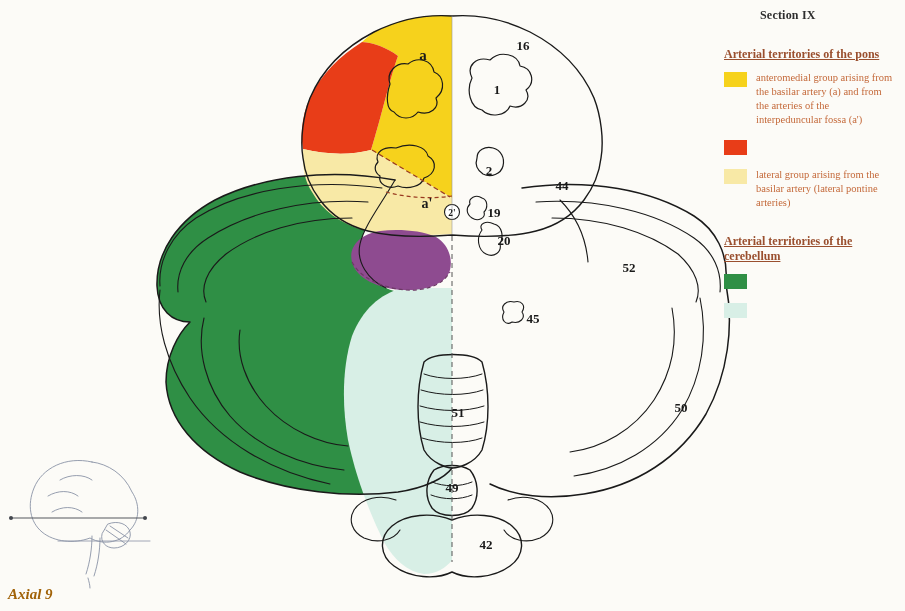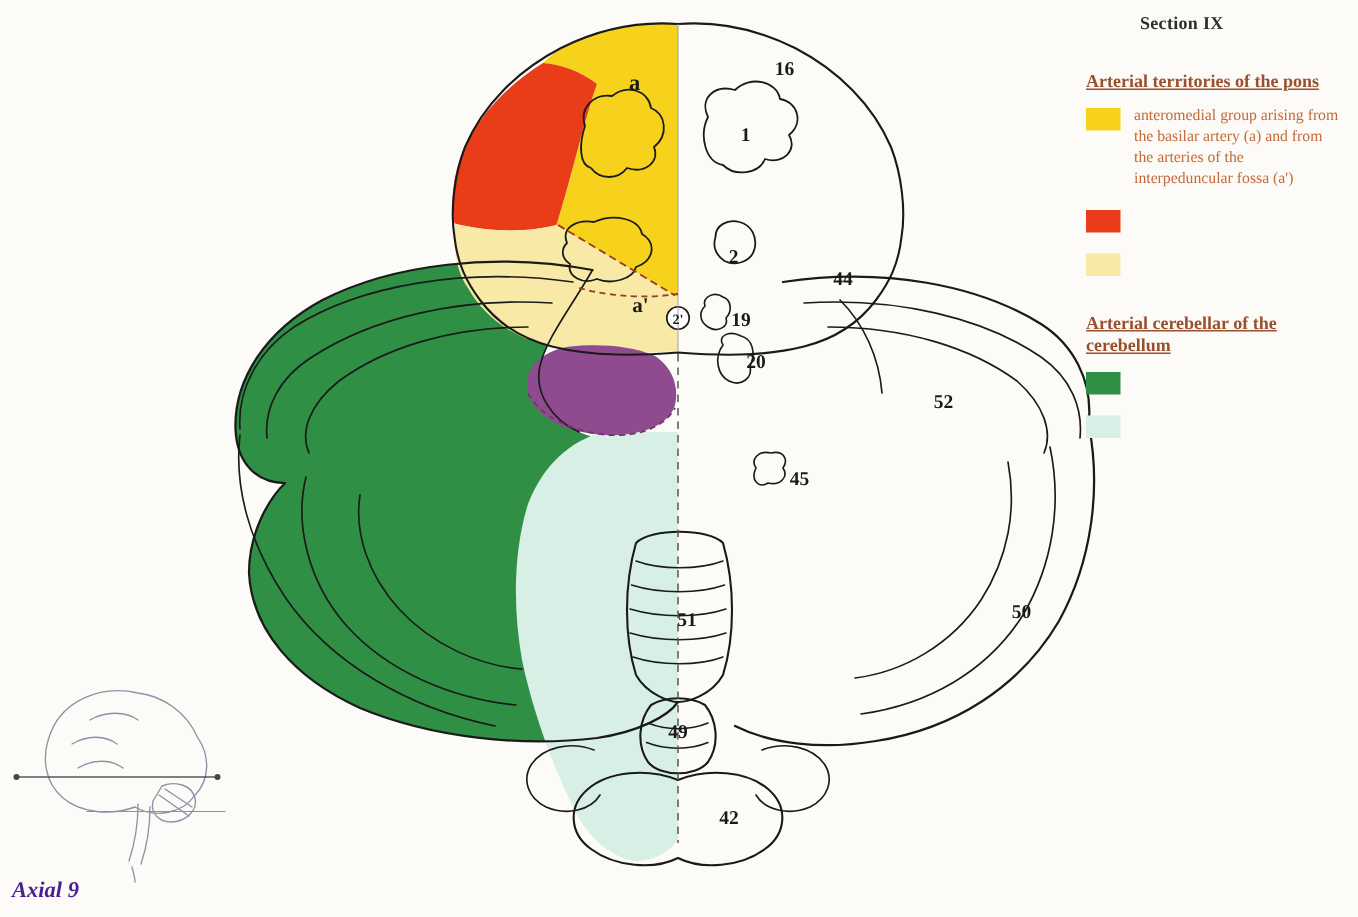--- a/index.html
+++ b/index.html
@@ -25,21 +25,21 @@
     text-decoration: underline;
   }
   .legend-item { display: flex; align-items: flex-start; gap: 9px; margin: 0 0 13px 2px; }
   .swatch { flex: 0 0 auto; width: 23px; height: 15px; margin-top: 1px; }
   .legend-label { font-size: 10.5px; line-height: 1.32; width: 138px;
     color: var(--color-item_text, #c4693a); }
   .cerebellum-block { margin-top: 24px; }
 
   .caption {
     position: absolute; left: 8px; top: 586px;
-    font-style: italic; font-weight: 600; font-size: 15px; color: #4c1d95;
+    font-style: italic; font-weight: 600; font-size: 15px; color: #a16207;
   }
 </style>
 </head>
 <body>
 
 <div class="page">
 
   <svg class="diagram" width="905" height="611" viewBox="0 0 905 611">
 
     <g>
@@ -162,25 +162,26 @@
 
       <div class="legend-item">
         <span class="swatch" style="background-color: rgb(246, 210, 28);"></span>
         <span class="legend-label">anteromedial group arising from the basilar artery (a) and from the arteries of the interpeduncular fossa (a')</span>
       </div>
       <div class="legend-item">
         <span class="swatch" style="background-color: rgb(232, 61, 24);"></span>
       </div>
       <div class="legend-item">
         <span class="swatch" style="background-color: rgb(248, 233, 166);"></span>
+        <span class="legend-label">lateral group arising from the basilar artery (lateral pontine arteries)</span>
       </div>
     </div>
 
     <div class="cerebellum-block">
-      <h2 class="legend-heading">Arterial cerebellar of the cerebellum</h2>
+      <h2 class="legend-heading">Arterial territories of the cerebellum</h2>
 
       <div class="legend-item">
         <span class="swatch" style="background-color: rgb(47, 143, 69);"></span>
       </div>
       <div class="legend-item">
         <span class="swatch" style="background-color: rgb(216, 239, 230);"></span>
       </div>
     </div>
   </aside>
 

